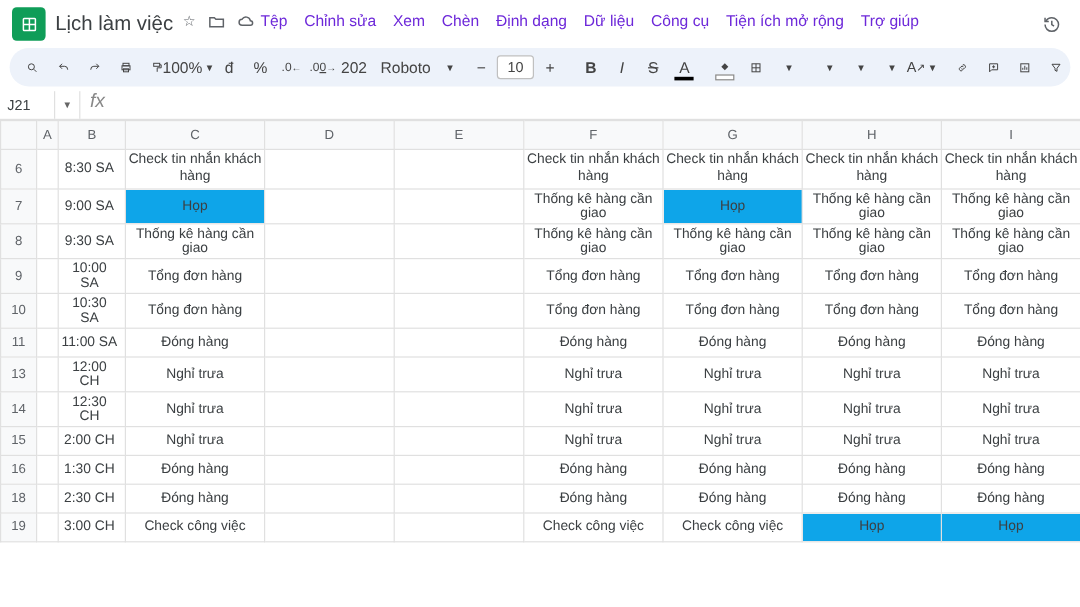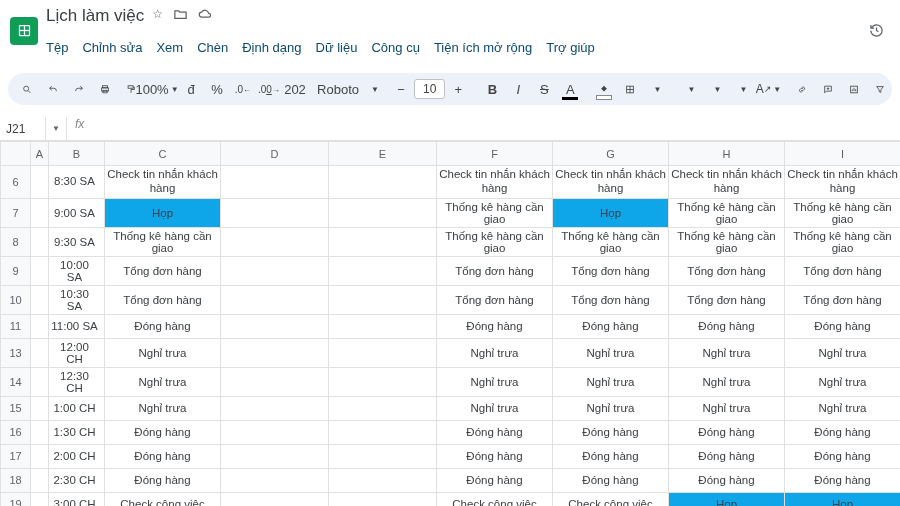--- a/index.html
+++ b/index.html
@@ -1,41 +1,41 @@
 <!DOCTYPE html>
 <html><head>
 <meta charset="utf-8">
 <style>
 *{box-sizing:border-box;margin:0;padding:0}
 body{font-family:Arial,sans-serif;font-size:12px;color:#3c4043;background:#fff;overflow:hidden;width:900px;height:506px}
 .header{display:flex;align-items:center;padding:6px 10px;gap:8px}
 .logo{width:28px;height:28px;background:#0f9d58;border-radius:4px;display:flex;align-items:center;justify-content:center;color:#fff;font-weight:bold}
-.title-area{display:flex;flex-direction:column;gap:14px}
+.title-area{display:flex;flex-direction:row;gap:4px}
 .title-row{display:flex;align-items:center;gap:8px}
 .doc-title{font-size:17px;color:#3c4043}
 .title-icons{display:flex;gap:10px;color:#5f6368}
-.menu-bar{display:flex;gap:14px;font-size:13px;color:#0c4a6e}
+.menu-bar{display:flex;gap:14px;font-size:13px;color:#6d28d9}
 .menu-bar span{cursor:pointer}
 .history-icon{margin-left:auto;width:28px;height:28px;border-radius:50%;display:flex;align-items:center;justify-content:center;color:#5f6368;font-size:16px}
-.toolbar{display:flex;align-items:flex-start;gap:4px;padding:4px 8px;margin:12px 8px;background:#edf2fa;border-radius:24px;font-size:13px;color:#444}
+.toolbar{display:flex;align-items:flex-start;gap:4px;padding:4px 8px;margin:0 8px;background:#edf2fa;border-radius:24px;font-size:13px;color:#444}
 .tb-btn{padding:4px 6px;border-radius:4px;cursor:pointer;display:flex;align-items:center;justify-content:center;min-width:22px;height:24px}
 .tb-sep{width:1px;height:20px;background:#c7c7c7;margin:0 2px}
 .zoom{padding:0 6px}
 .font-box{padding:0 10px;min-width:60px}
 .size-box{border:1px solid #c0c0c0;border-radius:3px;padding:2px 8px;background:#fff;font-size:12px}
 .size-group{display:flex;align-items:center;gap:2px}
 .dd{font-size:8px;margin-left:2px}
 .color-A{position:relative}
 .color-A::after{content:"";position:absolute;bottom:1px;left:3px;right:3px;height:3px;background:#000}
 .fill-btn{position:relative}
 .fill-btn::after{content:"";position:absolute;bottom:1px;left:3px;right:3px;height:3px;background:#fff;border:1px solid #888}
 .namebox-row{display:flex;align-items:flex-start;border-bottom:1px solid #e0e0e0;height:24px;margin-top:4px}
 .namebox{width:46px;padding:0 6px;font-size:12px;color:#3c4043;border-right:1px solid #e0e0e0;height:100%;display:flex;align-items:center}
 .namebox-dd{font-size:8px;padding:0 6px;color:#666;border-right:1px solid #e0e0e0;height:100%;display:flex;align-items:center}
-.fx{font-style:italic;color:#888;padding:0 8px;font-size:12px}
+.fx{font-style:italic;color:#888;padding:0 8px;font-size:16px}
 .grid{overflow:auto;height:calc(506px - 110px)}
 table{border-collapse:collapse;width:100%;table-layout:fixed}
 th,td{border:1px solid #e0e0e0;font-size:11.5px;text-align:center;height:24px;padding:2px;overflow:hidden}
 th{background:#f8f9fa;font-weight:normal;color:#5f6368;font-size:11px}
 .rowhdr{background:#f8f9fa;color:#5f6368;width:30px;font-size:11px}
 .col-A{width:18px}
 .col-B{width:56px}
 .col-C{width:116px}
 .col-D{width:108px}
 .col-E{width:108px}
@@ -361,45 +361,33 @@
           <td></td>
           <td></td>
           <td>Nghỉ trưa</td>
           <td>Nghỉ trưa</td>
           <td>Nghỉ trưa</td>
           <td>Nghỉ trưa</td>
         </tr>
         <tr>
           <td class="rowhdr">15</td>
           <td></td>
-          <td class="time-cell">1:00 CH</td>
+          <td class="time-cell">2:00 CH</td>
           <td>Nghỉ trưa</td>
           <td></td>
           <td></td>
           <td>Nghỉ trưa</td>
           <td>Nghỉ trưa</td>
           <td>Nghỉ trưa</td>
           <td>Nghỉ trưa</td>
         </tr>
         <tr>
           <td class="rowhdr">16</td>
           <td></td>
           <td class="time-cell">1:30 CH</td>
-          <td>Đóng hàng</td>
-          <td></td>
-          <td></td>
-          <td>Đóng hàng</td>
-          <td>Đóng hàng</td>
-          <td>Đóng hàng</td>
-          <td>Đóng hàng</td>
-        </tr>
-        <tr>
-          <td class="rowhdr">17</td>
-          <td></td>
-          <td class="time-cell">2:00 CH</td>
           <td>Đóng hàng</td>
           <td></td>
           <td></td>
           <td>Đóng hàng</td>
           <td>Đóng hàng</td>
           <td>Đóng hàng</td>
           <td>Đóng hàng</td>
         </tr>
         <tr>
           <td class="rowhdr">18</td>

